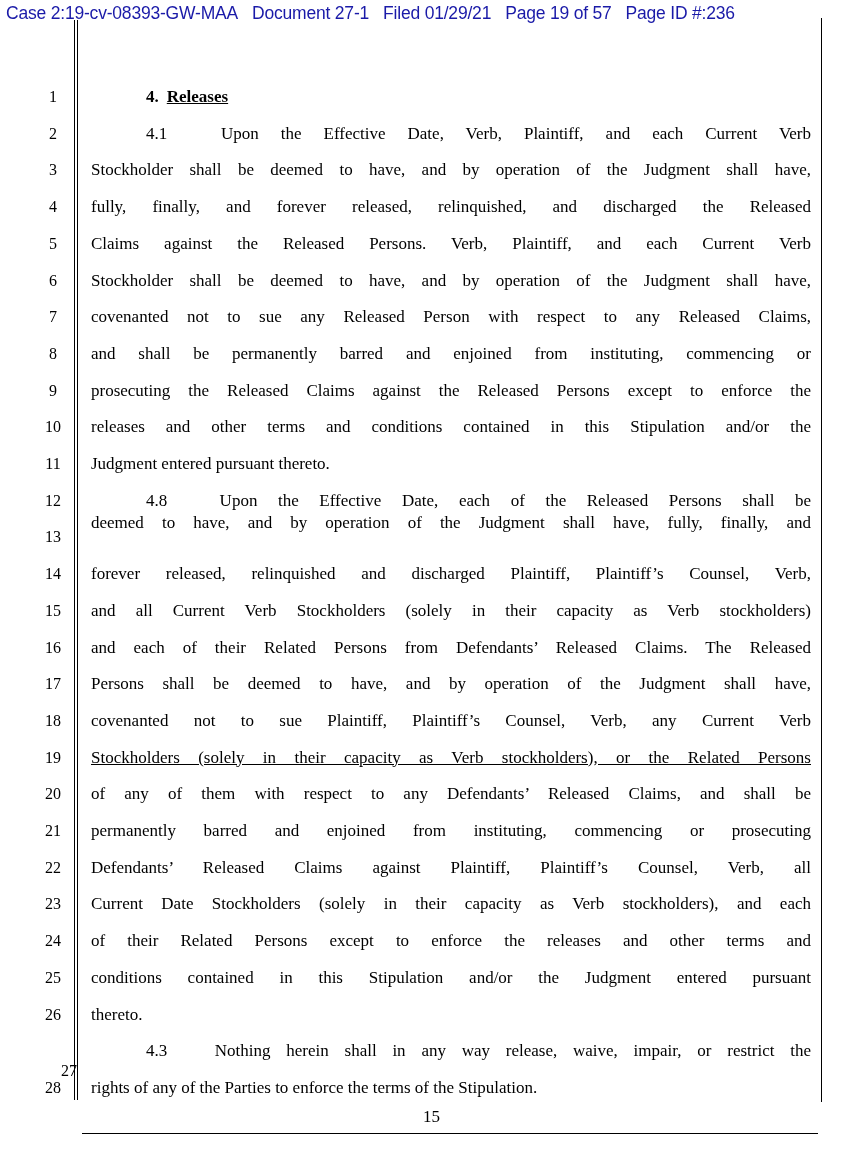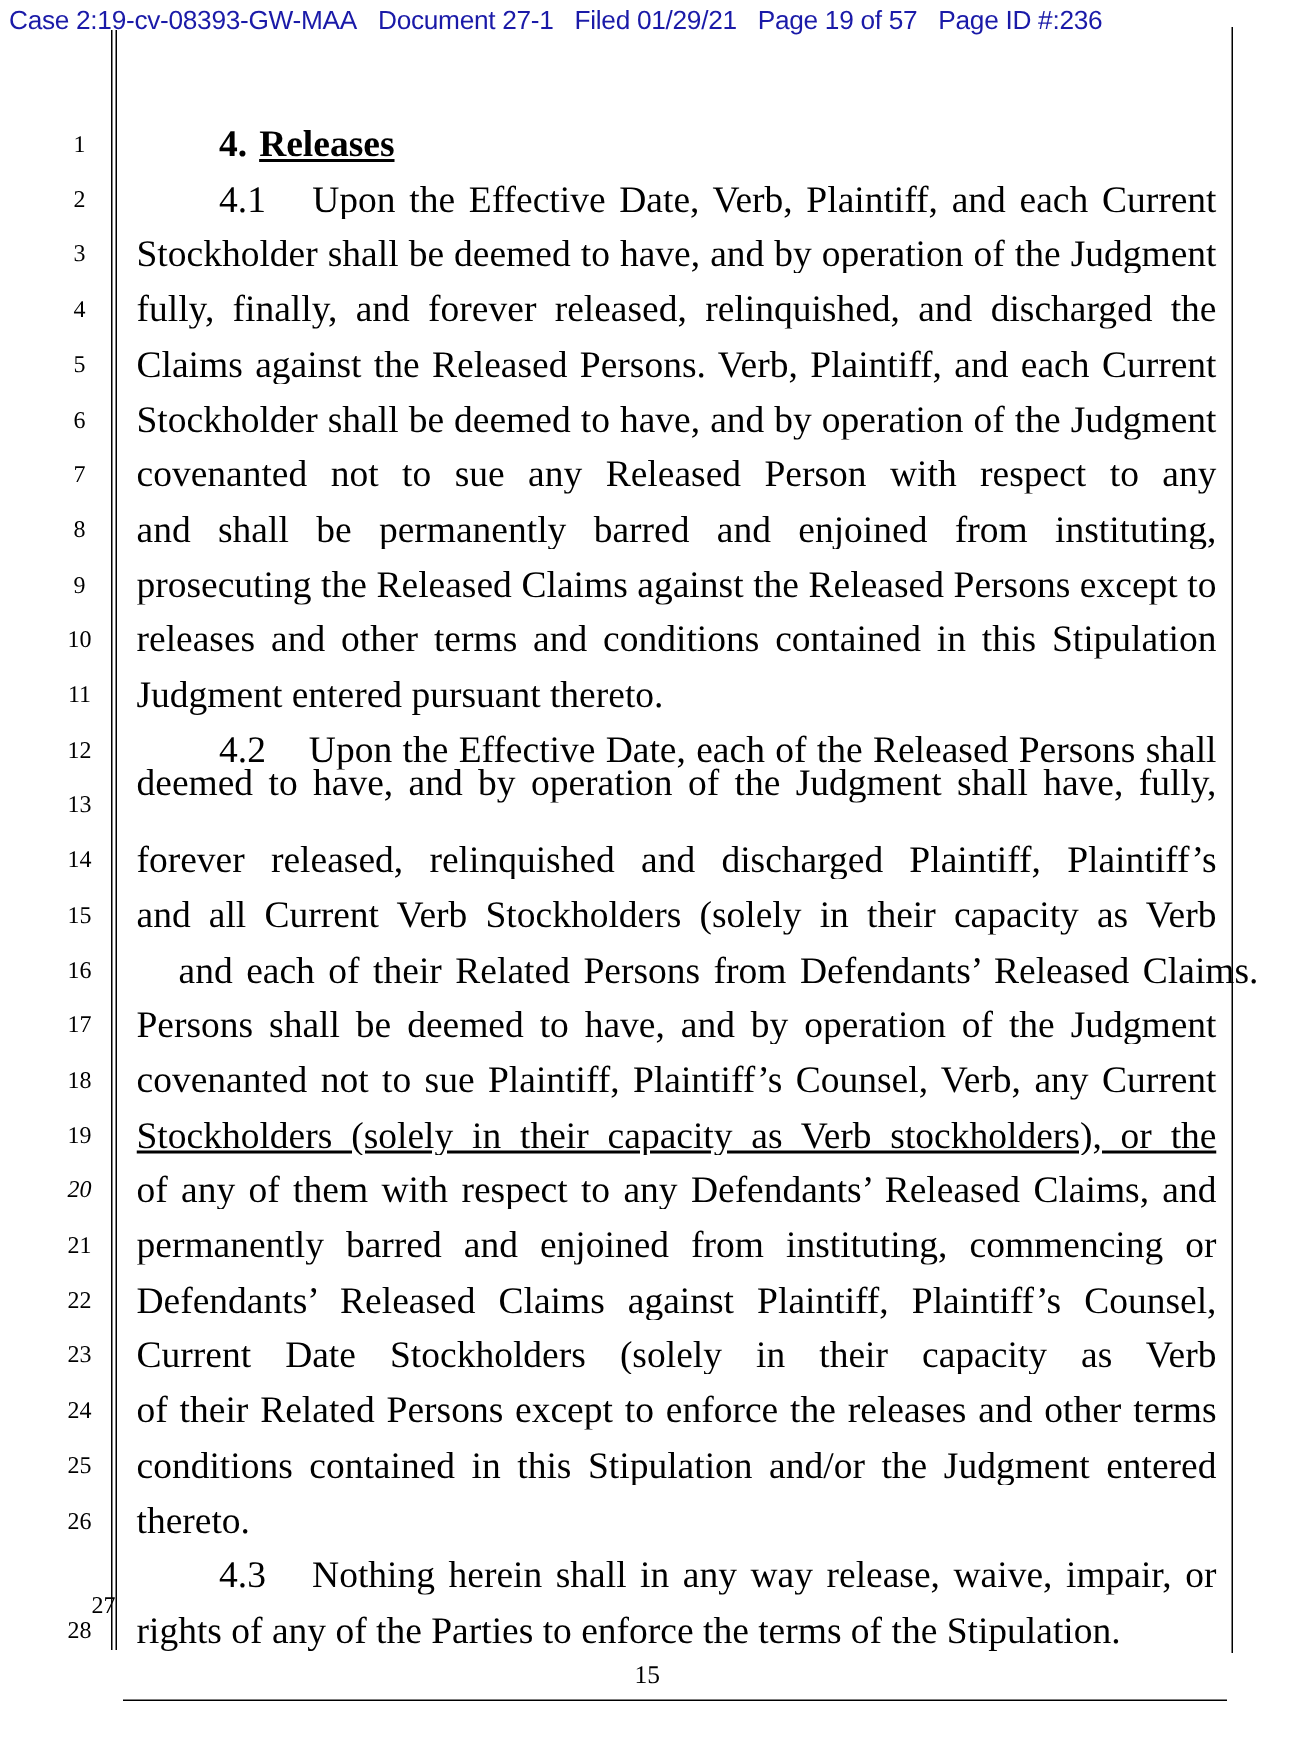--- a/index.html
+++ b/index.html
@@ -10,21 +10,21 @@
       white-space: pre; letter-spacing: -0.2px;
     }
     .header span { margin-right: 14px; }
     .rule { position: absolute; background: #000; }
     .lnum {
       position: absolute; left: 38px; width: 30px; text-align: center;
       font-family: "Liberation Serif", serif; font-size: 16px; color: #000;
     }
     .line {
       position: absolute; left: 91px; width: 720px;
-      font-family: "Liberation Serif", serif; font-size: 25px; color: #000;
+      font-family: "Liberation Serif", serif; font-size: 17px; color: #000;
       white-space: nowrap; line-height: 24px;
     }
     .line.just { text-align: justify; text-align-last: justify; white-space: normal; height: 24px; overflow: hidden; }
     .line.indent { left: 146px; width: 665px; }
     .heading { font-weight: bold; }
     .heading .title { text-decoration: underline; }
     .para-num { display: inline-block; width: 53px; }
     .page-number {
       position: absolute; left: 0; width: 100%; top: 1107px; text-align: center;
       font-family: "Liberation Serif", serif; font-size: 17px; color: #000;
@@ -53,21 +53,21 @@
     <div class="lnum" style="top: 418.3px;">10</div>
     <div class="lnum" style="top: 455px;">11</div>
     <div class="lnum" style="top: 491.7px;">12</div>
     <div class="lnum" style="top: 528.4px;">13</div>
     <div class="lnum" style="top: 565.1px;">14</div>
     <div class="lnum" style="top: 601.8px;">15</div>
     <div class="lnum" style="top: 638.5px; text-align: center;">16</div>
     <div class="lnum" style="top: 675.2px;">17</div>
     <div class="lnum" style="top: 711.9px;">18</div>
     <div class="lnum" style="top: 748.6px;">19</div>
-    <div class="lnum" style="top: 785.3px; font-style: italic;">20</div>
+    <div class="lnum" style="top: 785.3px;">20</div>
     <div class="lnum" style="top: 822px;">21</div>
     <div class="lnum" style="top: 858.7px;">22</div>
     <div class="lnum" style="top: 895.4px;">23</div>
     <div class="lnum" style="top: 932.1px;">24</div>
     <div class="lnum" style="top: 968.8px;">25</div>
     <div class="lnum" style="top: 1005.5px;">26</div>
     <div class="lnum" style="top: 1062px; margin-left: 16px;">27</div>
     <div class="lnum" style="top: 1078.9px;">28</div>
   </div>
 <div id="body-lines">
@@ -75,25 +75,25 @@
     <div class="line just indent" style="top: 121.7px;"><span class="para-num">4.1</span> <span>Upon the Effective Date, Verb, Plaintiff, and each Current Verb</span></div>
     <div class="line just" style="top: 158.4px;"><span>Stockholder shall be deemed to have, and by operation of the Judgment shall have,</span></div>
     <div class="line just" style="top: 195.1px;"><span>fully, finally, and forever released, relinquished, and discharged the Released</span></div>
     <div class="line just" style="top: 231.8px;"><span>Claims against the Released Persons.  Verb, Plaintiff, and each Current Verb</span></div>
     <div class="line just" style="top: 268.5px;"><span>Stockholder shall be deemed to have, and by operation of the Judgment shall have,</span></div>
     <div class="line just" style="top: 305.2px;"><span>covenanted not to sue any Released Person with respect to any Released Claims,</span></div>
     <div class="line just" style="top: 341.9px;"><span>and shall be permanently barred and enjoined from instituting, commencing or</span></div>
     <div class="line just" style="top: 378.6px;"><span>prosecuting the Released Claims against the Released Persons except to enforce the</span></div>
     <div class="line just" style="top: 415.3px;"><span>releases and other terms and conditions contained in this Stipulation and/or the</span></div>
     <div class="line " style="top: 452px;"><span>Judgment entered pursuant thereto.</span></div>
-    <div class="line just indent" style="top: 488.7px;"><span class="para-num">4.2</span> <span>Upon the Effective Date, each of the Released Persons shall be</span></div>
+    <div class="line just indent" style="top: 488.7px;"><span class="para-num">4.8</span> <span>Upon the Effective Date, each of the Released Persons shall be</span></div>
     <div class="line just" style="top: 511px;"><span>deemed to have, and by operation of the Judgment shall have, fully, finally, and</span></div>
     <div class="line just" style="top: 562.1px;"><span>forever released, relinquished and discharged Plaintiff, Plaintiff’s Counsel, Verb,</span></div>
     <div class="line just" style="top: 598.8px;"><span>and all Current Verb Stockholders (solely in their capacity as Verb stockholders)</span></div>
-    <div class="line just" style="top: 635.5px; margin-left: 28px;"><span>and each of their Related Persons from Defendants’ Released Claims. The Released</span></div>
+    <div class="line just" style="top: 635.5px;"><span>and each of their Related Persons from Defendants’ Released Claims. The Released</span></div>
     <div class="line just" style="top: 672.2px;"><span>Persons shall be deemed to have, and by operation of the Judgment shall have,</span></div>
     <div class="line just" style="top: 708.9px;"><span>covenanted not to sue Plaintiff, Plaintiff’s Counsel, Verb, any Current Verb</span></div>
     <div class="line just" style="top: 745.6px; text-decoration: underline;"><span>Stockholders (solely in their capacity as Verb stockholders), or the Related Persons</span></div>
     <div class="line just" style="top: 782.3px;"><span>of any of them with respect to any Defendants’ Released Claims, and shall be</span></div>
     <div class="line just" style="top: 819px;"><span>permanently barred and enjoined from instituting, commencing or prosecuting</span></div>
     <div class="line just" style="top: 855.7px;"><span>Defendants’ Released Claims against Plaintiff, Plaintiff’s Counsel, Verb, all</span></div>
     <div class="line just" style="top: 892.4px;"><span>Current Date Stockholders (solely in their capacity as Verb stockholders), and each</span></div>
     <div class="line just" style="top: 929.1px;"><span>of their Related Persons except to enforce the releases and other terms and</span></div>
     <div class="line just" style="top: 965.8px;"><span>conditions contained in this Stipulation and/or the Judgment entered pursuant</span></div>
     <div class="line " style="top: 1002.5px;"><span>thereto.</span></div>

